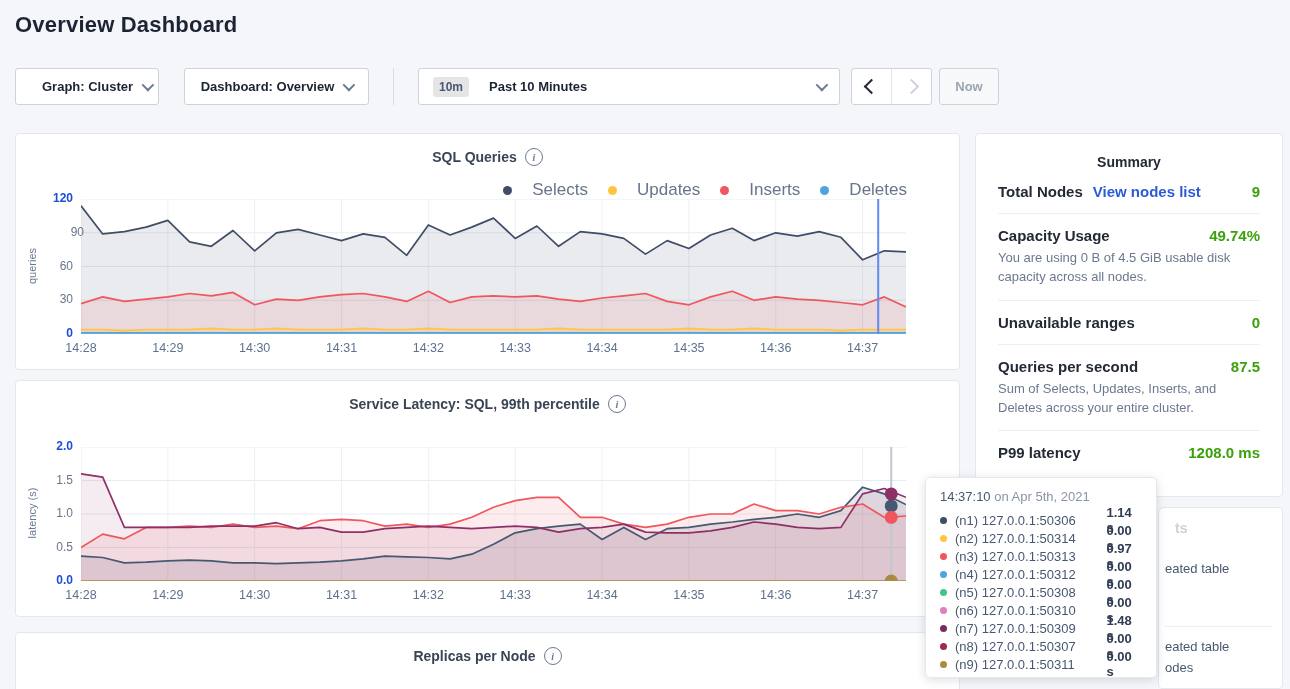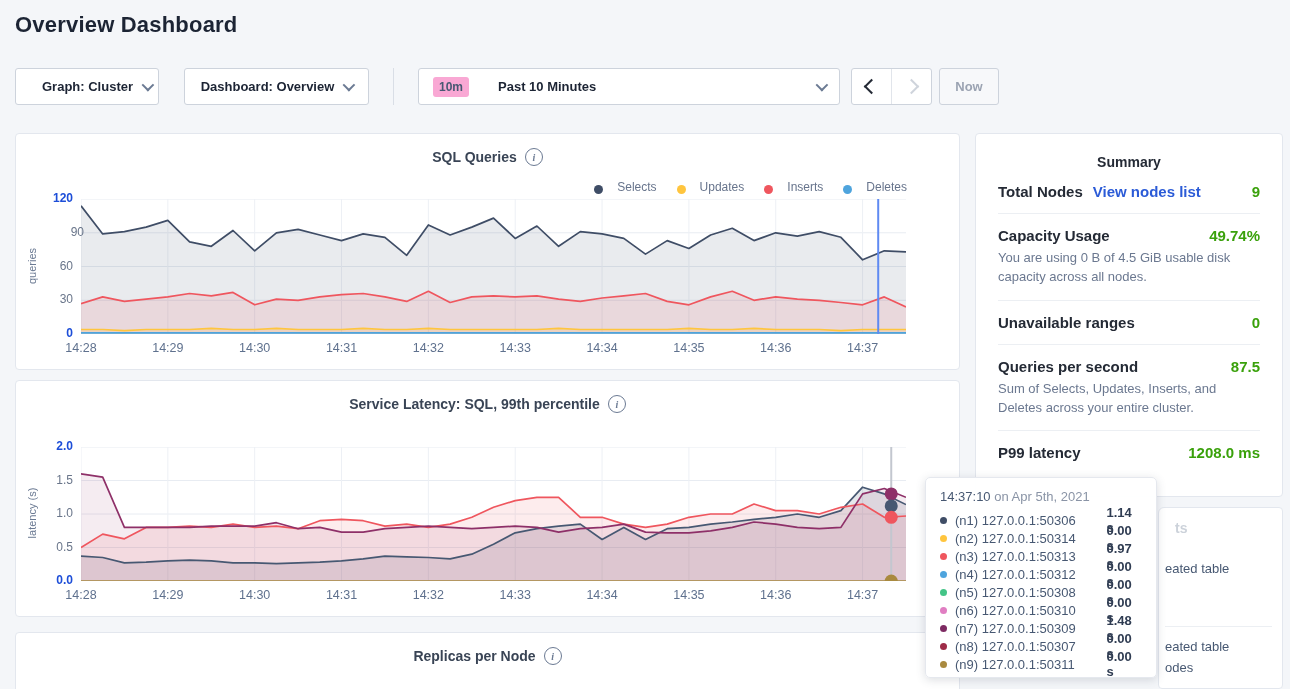--- a/index.html
+++ b/index.html
@@ -4,38 +4,38 @@
 <style>
   html,body{margin:0;padding:0;background:#f4f6f9;font-family:"Liberation Sans",sans-serif;}
   .page{position:relative;width:1290px;height:689px;overflow:hidden;background:#f4f6f9;color:#242a35;}
   .page-title{position:absolute;left:15px;top:12px;font-size:22px;font-weight:700;color:#1c2434;letter-spacing:.2px;}
   
   .btn{position:absolute;top:68px;height:37px;background:#fff;border:1px solid #cdd3dc;border-radius:3px;
        display:flex;align-items:center;justify-content:center;gap:9px;font-size:13px;font-weight:700;color:#1c2434;box-sizing:border-box;cursor:pointer;}
   .chev{width:7px;height:7px;border-right:2px solid #6b7a93;border-bottom:2px solid #6b7a93;transform:rotate(45deg) translateY(-2px);}
   .vdivider{position:absolute;left:393px;top:68px;width:1px;height:37px;background:#d9dee6;}
   .time-select{justify-content:flex-start;padding:0 14px;}
-  .time-badge{background:#f9a8d4;color:#475872;font-size:12px;font-weight:700;border-radius:3px;padding:3px 6px;margin-right:20px;}
+  .time-badge{background:#e5e5e5;color:#475872;font-size:12px;font-weight:700;border-radius:3px;padding:3px 6px;margin-right:11px;}
   .time-chev{margin-left:auto;}
   .arrow-group{position:absolute;left:851px;top:68px;height:37px;display:flex;border:1px solid #cdd3dc;border-radius:3px;background:#fff;box-sizing:border-box;}
   .arrow-btn{width:39px;display:flex;align-items:center;justify-content:center;cursor:pointer;}
   .arrow-btn + .arrow-btn{border-left:1px solid #e1e5eb;}
   .arr{width:9px;height:9px;border-right:2.5px solid #242a35;border-bottom:2.5px solid #242a35;}
   .arr.left{transform:rotate(135deg);}
   .arr.right{transform:rotate(-45deg);border-color:#cfd4dc;}
   .now-btn{left:939px;width:60px;background:#f7f8fa;color:#9ba3b2;cursor:default;}
   
   .card{position:absolute;background:#fff;border:1px solid #e3e7ee;border-radius:4px;box-sizing:border-box;}
   .chart-card{left:15px;width:945px;}
   .card-title{position:absolute;left:0;right:0;top:14px;text-align:center;font-size:14px;font-weight:700;color:#394455;
               display:flex;align-items:center;justify-content:center;gap:8px;}
   .info-icon{display:inline-flex;width:16px;height:16px;border:1px solid #6b7a93;border-radius:50%;color:#6b7a93;
              font-size:10px;align-items:center;justify-content:center;font-style:italic;font-family:"Liberation Serif",serif;cursor:pointer;}
   .legend{position:absolute;right:52px;top:46px;display:flex;gap:20px;}
-  .legend-item{display:flex;align-items:flex-end;gap:14px;font-size:12px;color:#67748c;cursor:pointer;}
+  .legend-item{display:flex;align-items:center;gap:20px;font-size:17px;color:#67748c;cursor:pointer;}
   .legend-dot{width:9px;height:9px;border-radius:50%;}
   .plot{position:absolute;}
   .ylabel{position:absolute;left:16px;top:132px;transform:translate(-50%,-50%) rotate(-90deg);font-size:11px;color:#6b7a93;white-space:nowrap;}
   .ytick{position:absolute;font-size:12px;color:#69758a;text-align:right;}
   .ytick.edge{font-weight:700;color:#1d4ed8;}
   .xtick{position:absolute;font-size:12.5px;color:#5f718e;transform:translateX(-50%);white-space:nowrap;}
   
   .summary-card{left:975px;top:133px;width:308px;height:364px;padding:16px 22px;}
   .summary-title{text-align:center;font-size:14px;font-weight:700;color:#242a35;margin-top:4px;}
   .srow{border-bottom:1px solid #ecEFf3;padding:13px 0;}

